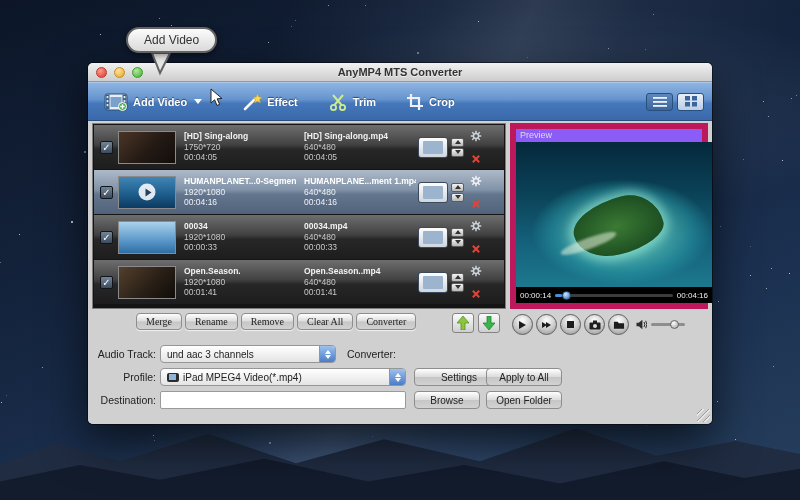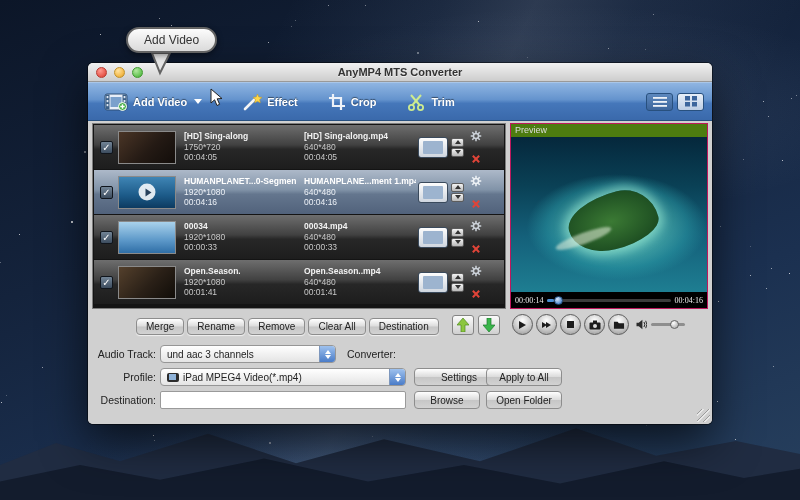--- a/index.html
+++ b/index.html
@@ -89,45 +89,45 @@
   .device .screen { position:absolute; left:4px; top:3px; right:4px; bottom:3px; background:#9db4cf; border-radius:1px; }
   .stepper { width:13px; margin-left:3px; flex:none; display:flex; flex-direction:column; gap:1px; }
   .step { height:9px; border-radius:2px; background:linear-gradient(#f4f4f4,#b9b9b9); border:1px solid #5c5c5c;
     display:flex; align-items:center; justify-content:center; }
   .step .tu { width:0;height:0;border-left:3px solid transparent;border-right:3px solid transparent;border-bottom:4px solid #333; }
   .step .td { width:0;height:0;border-left:3px solid transparent;border-right:3px solid transparent;border-top:4px solid #333; }
   .rowicons { margin-left:6px; flex:none; display:flex; flex-direction:column; justify-content:space-between; height:34px; align-items:center; }
 
   
   .actions { position:absolute; left:4px; top:192px; width:414px; height:22px;
-    display:flex; align-items:flex-end; }
+    display:flex; align-items:flex-start;font-family:Liberation Serif, serif; }
   .mbtn { height:17px; padding:0 9px; margin-right:3px; border-radius:4px; font-size:10px; color:#222;
     background:linear-gradient(#ffffff,#dcdcdc 48%,#c6c6c6 52%,#d2d2d2); border:1px solid #8d8d8d;
     display:flex; align-items:center; box-shadow:0 1px 1px rgba(255,255,255,.7); }
   .actions .spacer { flex:1; }
   .abtn { width:22px; height:20px; margin-left:4px; border-radius:3px;
     background:linear-gradient(#fbfbfb,#cfcfcf); border:1px solid #848484;
     display:flex; align-items:center; justify-content:center; }
 
   
-  .preview { position:absolute; left:422px; top:2px; width:198px; height:186px; background:#4d7c0f; border:1px solid #be185d; }
+  .preview { position:absolute; left:422px; top:2px; width:198px; height:186px; background:#8b5cf6; border:6px solid #be185d; }
   .pv-label { height:13px; font-size:9px; color:#ddd; padding-left:4px; line-height:13px; }
   .pv-video { position:absolute; left:0; top:13px; width:196px; height:155px; overflow:hidden;
     background:
       radial-gradient(ellipse 62% 46% at 54% 58%, rgba(140,235,205,.85), rgba(45,160,170,.45) 58%, transparent 74%),
       linear-gradient(180deg,#05283c 0%,#0a4156 32%,#14607a 64%,#1e7e92 100%); }
   .island { position:absolute; left:29%; top:36%; width:46%; height:36%;
     background:radial-gradient(ellipse at 48% 50%, #3b7a34, #1e4f22 72%);
     border-radius:62% 38% 55% 45% / 48% 62% 38% 52%; transform:rotate(-14deg);
     box-shadow:0 0 10px 5px rgba(160,240,215,.55); }
   .sandbar { position:absolute; left:22%; top:62%; width:30%; height:7%;
     background:rgba(230,240,220,.55); border-radius:50%; transform:rotate(-20deg); filter:blur(1px); }
   .pv-timebar { position:absolute; left:0; bottom:0; width:196px; height:16px; background:#000;
     display:flex; align-items:center; gap:4px; padding:0 4px; }
-  .ptime { font-size:8px; color:#eee; font-family:Liberation Serif, serif; }
+  .ptime { font-size:8px; color:#eee; font-family:Liberation Sans, sans-serif; }
   .ptrack { flex:1; height:3px; background:#3c3c3c; border-radius:2px; position:relative; }
   .pfill { position:absolute; left:0; top:0; height:3px; border-radius:2px; background:#4a8fd4; }
   .pknob { position:absolute; top:-3px; width:9px; height:9px; border-radius:50%;
     background:radial-gradient(circle at 35% 30%, #d8e8fa,#5a8fd0 70%,#37689f); border:1px solid #24507f; }
 
   
   .playbar { position:absolute; left:422px; top:191px; width:198px; height:25px;
     display:flex; align-items:center; padding-left:2px; }
   .pbtn { width:21px; height:21px; border-radius:50%; margin-right:3px; flex:none;
     background:radial-gradient(circle at 50% 30%, #ffffff,#c9c9c9 55%,#909090); border:1px solid #5e5e5e;
@@ -355,34 +355,34 @@
       <span class="caret"></span>
     </div>
     <div class="tbtn" style="margin-left:24px">
       <svg width="20" height="20" viewBox="0 0 20 20">
         <path d="M3 17 L12 8" stroke="#f5f5f5" stroke-width="2.6" stroke-linecap="round"></path>
         <path d="M15.5 2 L16.8 5 L20 5.4 L17.6 7.6 L18.3 10.8 L15.5 9.2 L12.7 10.8 L13.4 7.6 L11 5.4 L14.2 5 Z" fill="#ffd84a" stroke="#c89a1a" stroke-width="0.5"></path>
       </svg>
       <span>Effect</span>
     </div>
     <div class="tbtn" style="margin-left:14px">
-      <svg width="18" height="18" viewBox="0 0 18 18">
-        <path d="M5 1 V13 H17" fill="none" stroke="#eef2f8" stroke-width="2.2"></path>
-        <path d="M1 5 H13 V17" fill="none" stroke="#eef2f8" stroke-width="2.2"></path>
-      </svg>
-      <span>Crop</span>
-    </div>
-    <div class="tbtn" style="margin-left:14px">
       <svg width="20" height="20" viewBox="0 0 20 20">
         <path d="M5 3 L13.5 13" stroke="#cdeb8f" stroke-width="2"></path>
         <path d="M15 3 L6.5 13" stroke="#cdeb8f" stroke-width="2"></path>
         <circle cx="5.5" cy="15.5" r="2.6" fill="none" stroke="#cdeb8f" stroke-width="1.8"></circle>
         <circle cx="14.5" cy="15.5" r="2.6" fill="none" stroke="#cdeb8f" stroke-width="1.8"></circle>
       </svg>
       <span>Trim</span>
+    </div>
+    <div class="tbtn" style="margin-left:14px">
+      <svg width="18" height="18" viewBox="0 0 18 18">
+        <path d="M5 1 V13 H17" fill="none" stroke="#eef2f8" stroke-width="2.2"></path>
+        <path d="M1 5 H13 V17" fill="none" stroke="#eef2f8" stroke-width="2.2"></path>
+      </svg>
+      <span>Crop</span>
     </div>
     <div class="view-toggles">
       <div class="vbtn list">
         <svg width="14" height="10" viewBox="0 0 14 10">
           <rect x="0" y="0" width="14" height="1.8" fill="#eef2f8"></rect>
             <rect x="0" y="4" width="14" height="1.8" fill="#eef2f8"></rect>
             <rect x="0" y="8" width="14" height="1.8" fill="#eef2f8"></rect>
         </svg>
       </div>
       <div class="vbtn grid">
@@ -559,21 +559,21 @@
       <div class="mbtn">
           <span>Rename</span>
         </div>
       <div class="mbtn">
           <span>Remove</span>
         </div>
       <div class="mbtn">
           <span>Clear All</span>
         </div>
       <div class="mbtn">
-          <span>Destination</span>
+          <span>Converter</span>
         </div>
       <div class="spacer"></div>
       <div class="abtn">
         <svg width="12" height="14" viewBox="0 0 12 14">
           <polygon points="6,0 12,7 8,7 8,14 4,14 4,7 0,7" fill="#8cc63f" stroke="#4e8a1e" stroke-width="0.7"></polygon>
         </svg>
       </div>
       <div class="abtn" style="margin-right:6px">
         <svg width="12" height="14" viewBox="0 0 12 14">
           <polygon points="6,14 0,7 4,7 4,0 8,0 8,7 12,7" fill="#39b54a" stroke="#1e7a2e" stroke-width="0.7"></polygon>

